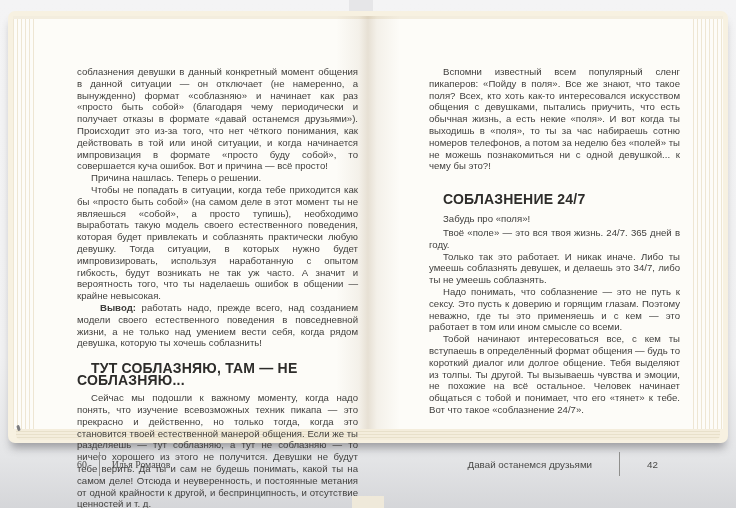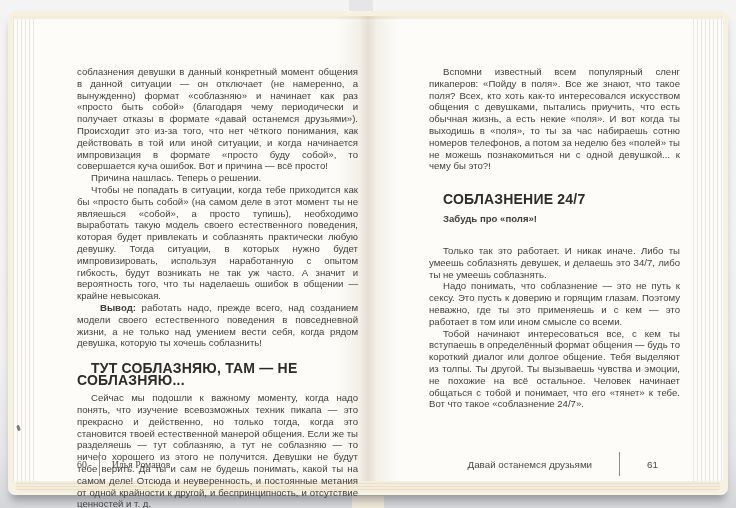--- a/index.html
+++ b/index.html
@@ -1,21 +1,21 @@
 <!DOCTYPE html>
 <html><head>
 <meta charset="utf-8">
 <style>
   html,body{margin:0;padding:0;background:#eef0f1;}
   .scene{position:relative;width:736px;height:508px;overflow:hidden;
          background:linear-gradient(180deg,#f4f4f5 0%,#f1f1f2 70%,#e4e5e7 90%,#d5d6d9 100%);
          font-family:"Liberation Sans","DejaVu Sans",sans-serif;}
   .spine-top{position:absolute;left:349px;top:0;width:24px;height:15px;background:#e6e6e8;}
   .spine-bottom{position:absolute;left:352px;bottom:0;width:32px;height:12px;background:#efe9da;}
-  .book{position:absolute;left:8px;top:11px;width:720px;height:484px;background:#f7f1e1;
+  .book{position:absolute;left:8px;top:11px;width:720px;height:432px;background:#f7f1e1;
         border-radius:7px;box-shadow:0 8px 8px -3px rgba(70,72,78,0.45);}
   .bottom-edge{position:absolute;left:8px;right:8px;bottom:3px;height:11px;border-radius:0 0 5px 5px;
         background:repeating-linear-gradient(180deg,#f4eddc 0 2px,#e8e0ca 2px 3px);}
   .paper{position:absolute;left:5px;top:5px;right:5px;bottom:14px;background:#fdfcf8;}
   .edge-left{position:absolute;left:0;top:0;bottom:0;width:22px;
         background:repeating-linear-gradient(90deg,#eee6d3 0 1px,#fdfcf8 1px 4px);}
   .edge-right{position:absolute;right:0;top:0;bottom:0;width:30px;
         background:repeating-linear-gradient(90deg,#eee6d3 0 1px,#fdfcf8 1px 4px);}
   .edge-top{position:absolute;left:0;right:0;top:0;height:3px;background:#f3edde;}
   .gutter{position:absolute;left:50%;top:0;bottom:0;width:64px;margin-left:-32px;
@@ -24,21 +24,21 @@
   .edge-mark{position:absolute;left:4px;top:409px;width:3px;height:6px;background:#7d7d7f;
         border-radius:2px;transform:rotate(-18deg);}
   .col{position:absolute;top:50px;}
   .col-left{left:64px;width:281px;}
   .col-right{left:416px;width:251px;}
   .col p{margin:0;font-size:9.6px;line-height:11.8px;text-align:justify;color:#3f3e3c;text-indent:14px;}
   .col p.noindent{text-indent:0;}
   .col h3{margin:13px 0 6px;font-size:14px;line-height:12px;color:#2d2c2a;font-weight:bold;
         text-indent:14px;letter-spacing:0.2px;}
   .col-right h3{margin-top:21px;}
-  .col .sub{font-weight:bold;margin-top:8px;margin-bottom:20px;}
+  .col .sub{font-weight:normal;margin-top:8px;margin-bottom:2px;}
   .lead{font-weight:bold;margin-left:9px;}
   .footer{position:absolute;top:436px;display:flex;align-items:center;font-size:9.8px;color:#494947;}
   .footer-left{left:64px;font-family:Liberation Serif, serif;}
   .footer-right{right:65px;gap:15px;}
   .vline{width:1px;height:24px;background:#8f8f8d;margin:0 12px;}
 </style>
 </head>
 <body>
 
 <div class="scene">
@@ -60,30 +60,31 @@
         <p>Чтобы не попадать в ситуации, когда тебе приходится как бы «просто быть собой» (на самом деле в этот момент ты не являешься «собой», а просто тупишь), необходимо выработать такую модель своего естественного поведения, которая будет привлекать и соблазнять практически любую девушку. Тогда ситуации, в которых нужно будет импровизировать, используя наработанную с опытом гибкость, будут возникать не так уж часто. А значит и вероятность того, что ты наделаешь ошибок в общении — крайне невысокая.</p>
         <p><span class="lead">Вывод:</span><span> работать надо, прежде всего, над созданием модели своего естественного поведения в повседневной жизни, а не только над умением вести себя, когда рядом девушка, которую ты хочешь соблазнить!</span></p>
         <h3>ТУТ СОБЛАЗНЯЮ, ТАМ — НЕ СОБЛАЗНЯЮ...</h3>
         <p>Сейчас мы подошли к важному моменту, когда надо понять, что изучение всевозможных техник пикапа — это прекрасно и действенно, но только тогда, когда это становится твоей естественной манерой общения. Если же ты разделяешь — тут соблазняю, а тут не соблазняю — то ничего хорошего из этого не получится. Девушки не будут тебе верить. Да ты и сам не будешь понимать, какой ты на самом деле! Отсюда и неуверенность, и постоянные метания от одной крайности к другой, и беспринципность, и отсутствие ценностей и т. д.</p>
       </div>
 
       <div class="col col-right">
         <p>Вспомни известный всем популярный сленг пикаперов: «Пойду в поля». Все же знают, что такое поля? Всех, кто хоть как-то интересовался искусством общения с девушками, пытались приучить, что есть обычная жизнь, а есть некие «поля». И вот когда ты выходишь в «поля», то ты за час набираешь сотню номеров телефонов, а потом за неделю без «полей» ты не можешь познакомиться ни с одной девушкой... к чему бы это?!</p>
         <h3>СОБЛАЗНЕНИЕ 24/7</h3>
         <p class="sub">Забудь про «поля»!</p>
+        <p>Твоё «поле» — это вся твоя жизнь. 24/7. 365 дней в году.</p>
         <p>Только так это работает. И никак иначе. Либо ты умеешь соблазнять девушек, и делаешь это 34/7, либо ты не умеешь соблазнять.</p>
         <p>Надо понимать, что соблазнение — это не путь к сексу. Это пусть к доверию и горящим глазам. Поэтому неважно, где ты это применяешь и с кем — это работает в том или ином смысле со всеми.</p>
         <p>Тобой начинают интересоваться все, с кем ты вступаешь в определённый формат общения — будь то короткий диалог или долгое общение. Тебя выделяют из толпы. Ты другой. Ты вызываешь чувства и эмоции, не похожие на всё остальное. Человек начинает общаться с тобой и понимает, что его «тянет» к тебе. Вот что такое «соблазнение 24/7».</p>
       </div>
 
       <div class="footer footer-left">
         <span>60</span>
         <span class="vline"></span>
         <span>Илья Романов</span>
       </div>
       <div class="footer footer-right">
         <span>Давай останемся друзьями</span>
         <span class="vline"></span>
-        <span>61</span>
+        <span>42</span>
       </div>
     </div>
   </div>
 </div>
 
 </body></html>

